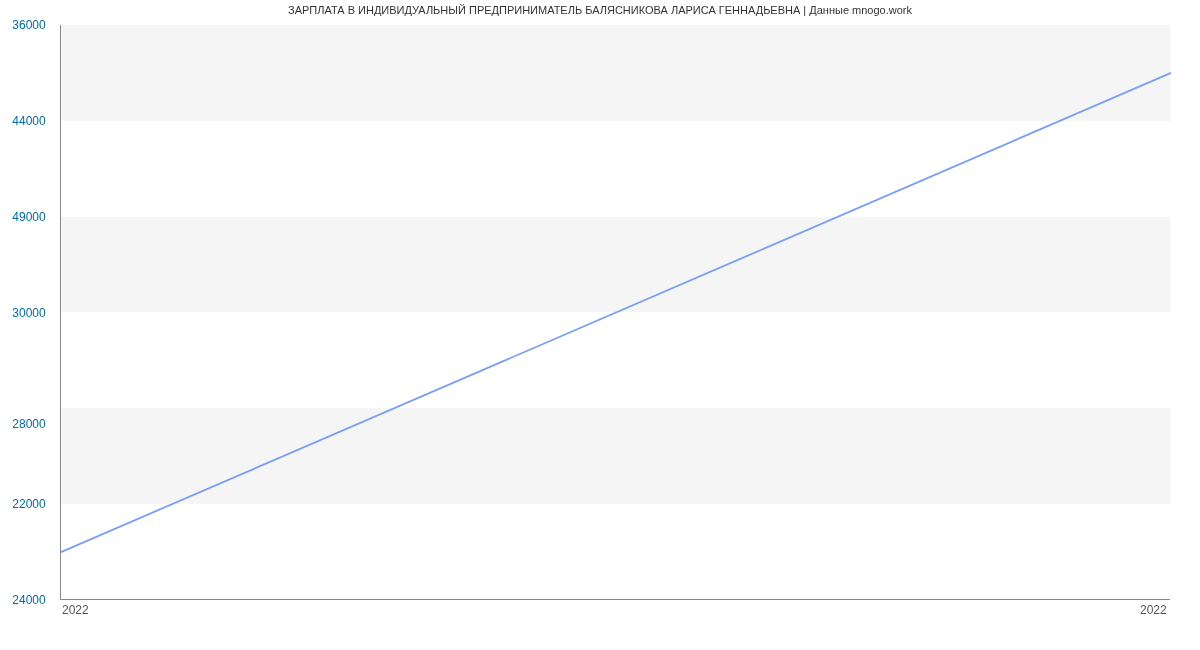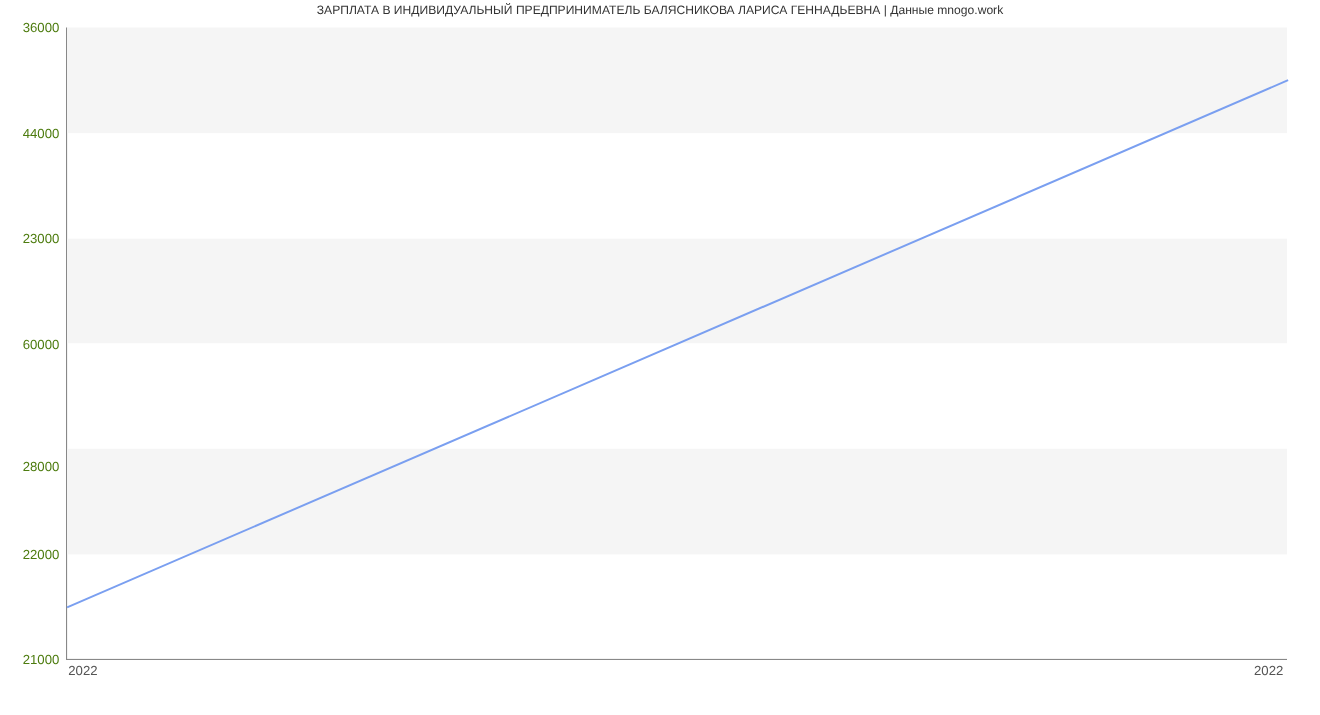--- a/index.html
+++ b/index.html
@@ -34,22 +34,22 @@
   .band {
     position: absolute;
     left: 0;
     width: 100%;
     background: #f5f5f5;
   }
   .y-tick-label {
     position: absolute;
     right: 1146px; 
     font-size: 12px;
-    color: #4d7c0f;
-    text-align: right;
+    color: #0369a1;
+    text-align: center;
     width: 50px;
   }
   .x-tick-label {
     position: absolute;
     font-size: 12px;
     color: #555;
     top: 603px;
   }
   svg.line {
     position: absolute;
@@ -75,24 +75,24 @@
       <div class="band" style="top: 383.333px; height: 95.8333px;"></div>
       <div class="band" style="top: 191.667px; height: 95.8333px;"></div>
       <div class="band" style="top: 0px; height: 95.8333px;"></div>
     </div>
   <svg class="line">
     <polyline id="series-0" class="series-line" points="0,527.0833333333334 1110,47.91666666666674" style="stroke: rgb(122, 159, 240);"></polyline>
   </svg>
 </div>
 
 <div id="y-ticks">
-    <div class="y-tick-label" style="left: 4px; top: 593px;">21000</div>
+    <div class="y-tick-label" style="left: 4px; top: 593px;">24000</div>
     <div class="y-tick-label" style="left: 4px; top: 497.167px;">22000</div>
     <div class="y-tick-label" style="left: 4px; top: 401.333px; margin-top: 16px;">28000</div>
-    <div class="y-tick-label" style="left: 4px; top: 305.5px;">60000</div>
-    <div class="y-tick-label" style="left: 4px; top: 209.667px;">23000</div>
+    <div class="y-tick-label" style="left: 4px; top: 305.5px;">30000</div>
+    <div class="y-tick-label" style="left: 4px; top: 209.667px;">49000</div>
     <div class="y-tick-label" style="left: 4px; top: 113.833px;">44000</div>
     <div class="y-tick-label" style="left: 4px; top: 18px;">36000</div>
   </div>
 <div id="x-ticks">
     <div class="x-tick-label" style="left: 62px;">2022</div>
     <div class="x-tick-label" style="left: 1140px;">2022</div>
   </div>
 
 </body></html>

